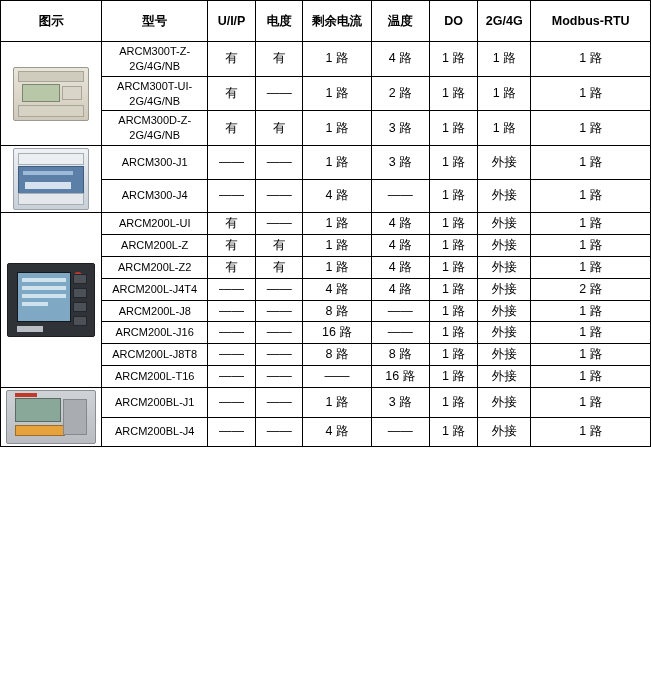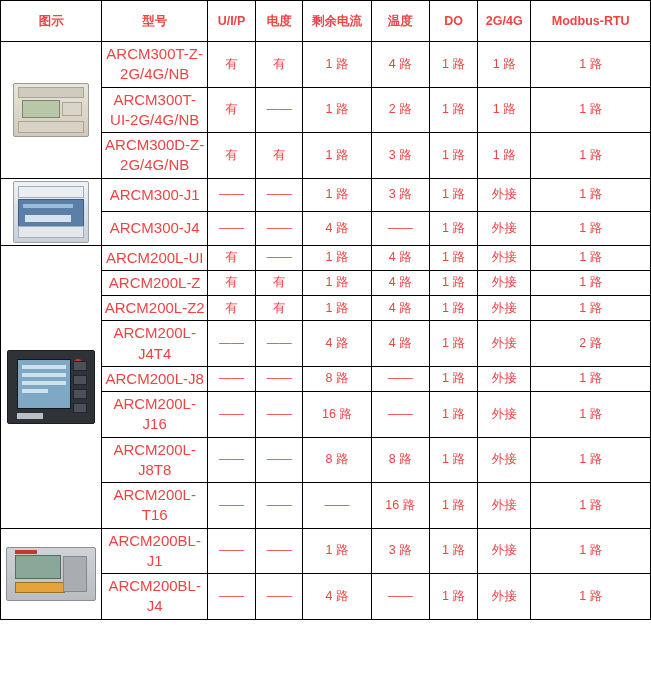--- a/index.html
+++ b/index.html
@@ -11,21 +11,21 @@
     font-family: "Liberation Sans", sans-serif;
     width: 651px;
     height: 677px;
     overflow: hidden;
   }
   table.spec {
     border-collapse: collapse;
     width: 651px;
     table-layout: fixed;
     font-size: 12px;
-    color: #ef4444;
+    color: #000000;
     border-radius: 8px;
   }
   table.spec th, table.spec td {
     border: 1px solid #000000;
     text-align: center;
     vertical-align: middle;
     padding: 2px 1px;
     line-height: 1.35;
     word-wrap: break-word;
     overflow-wrap: break-word;
@@ -39,21 +39,21 @@
   .col-model { width: 105px; }
   .col-uip   { width: 48px; }
   .col-kwh   { width: 47px; }
   .col-res   { width: 68px; }
   .col-temp  { width: 58px; }
   .col-do    { width: 48px; }
   .col-net   { width: 53px; }
   .col-mod   { width: 119px; }
 
   td.model-cell {
-    font-size: 15px;
+    font-size: 11px;
     padding: 3px 4px;
   }
   td.val-cell {
     font-size: 12.5px;
   }
   .dash {
     letter-spacing: 0px;
   }
   td.img-cell {
     padding: 6px 2px;

